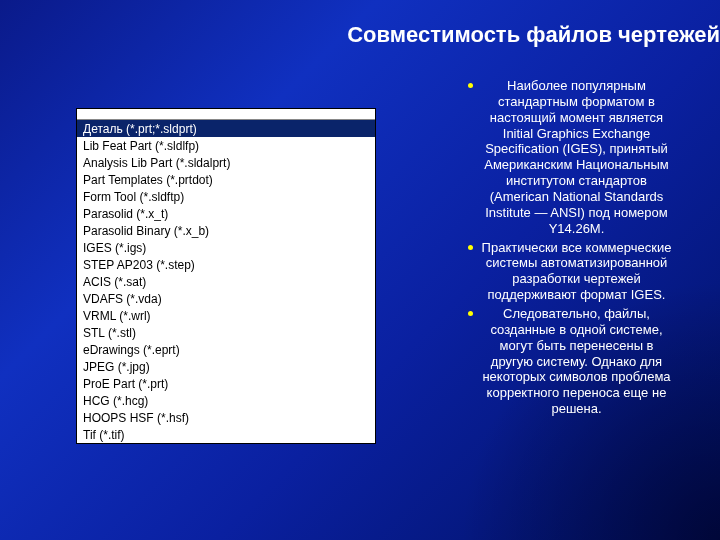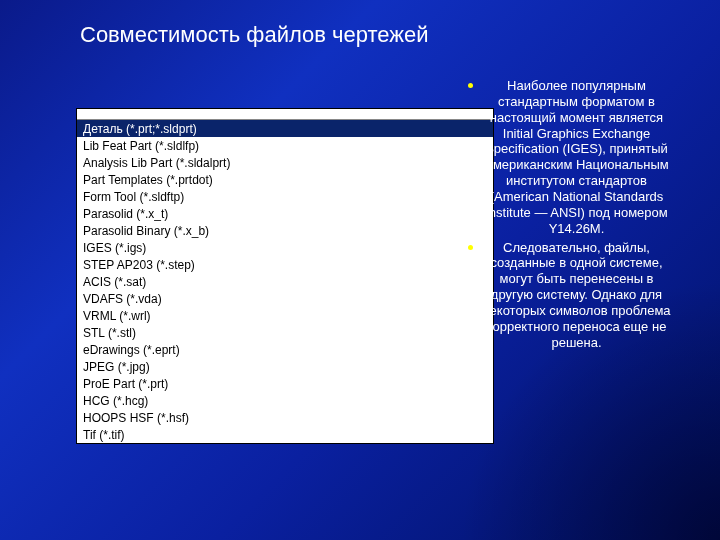--- a/index.html
+++ b/index.html
@@ -13,31 +13,31 @@
     background: linear-gradient(135deg, #0a1a8a 0%, #1030c0 30%, #0a20a0 60%, #001060 100%);
     font-family: Arial, Helvetica, sans-serif;
     color: #fff;
     position: relative;
   }
   .title {
     position: absolute;
     top: 22px;
     left: 0;
     right: 0;
-    text-align: left;
+    text-align: right;
     font-size: 22px;
-    font-weight: normal;
+    font-weight: bold;
     color: #fff;
     padding-left: 80px;
   }
   .dropdown {
     position: absolute;
     left: 76px;
     top: 108px;
-    width: 418px;
+    width: 300px;
     background: #eab308;
     border: 1px solid #000;
     box-sizing: border-box;
     font-family: Tahoma, Arial, sans-serif;
     font-size: 12px;
     line-height: 1.0;
   }
   .dropdown .topbar {
     height: 10px;
     background: #fff;
@@ -121,15 +121,16 @@
       <div class="item">ProE Part (*.prt)</div>
       <div class="item">HCG (*.hcg)</div>
       <div class="item">HOOPS HSF (*.hsf)</div>
       <div class="item">Tif (*.tif)</div>
     </div>
 </div>
 
 <div class="textblock">
   <ul id="bullet-list">
       <li>Наиболее популярным стандартным форматом в настоящий момент является Initial Graphics Exchange Specification (IGES), принятый Американским Национальным институтом стандартов (American National Standards Institute — ANSI) под номером Y14.26M.</li>
+      <li>Практически все коммерческие системы автоматизированной разработки чертежей поддерживают формат IGES.</li>
       <li>Следовательно, файлы, созданные в одной системе, могут быть перенесены в другую систему. Однако для некоторых символов проблема корректного переноса еще не решена.</li>
     </ul>
 </div>
 
 </body></html>

